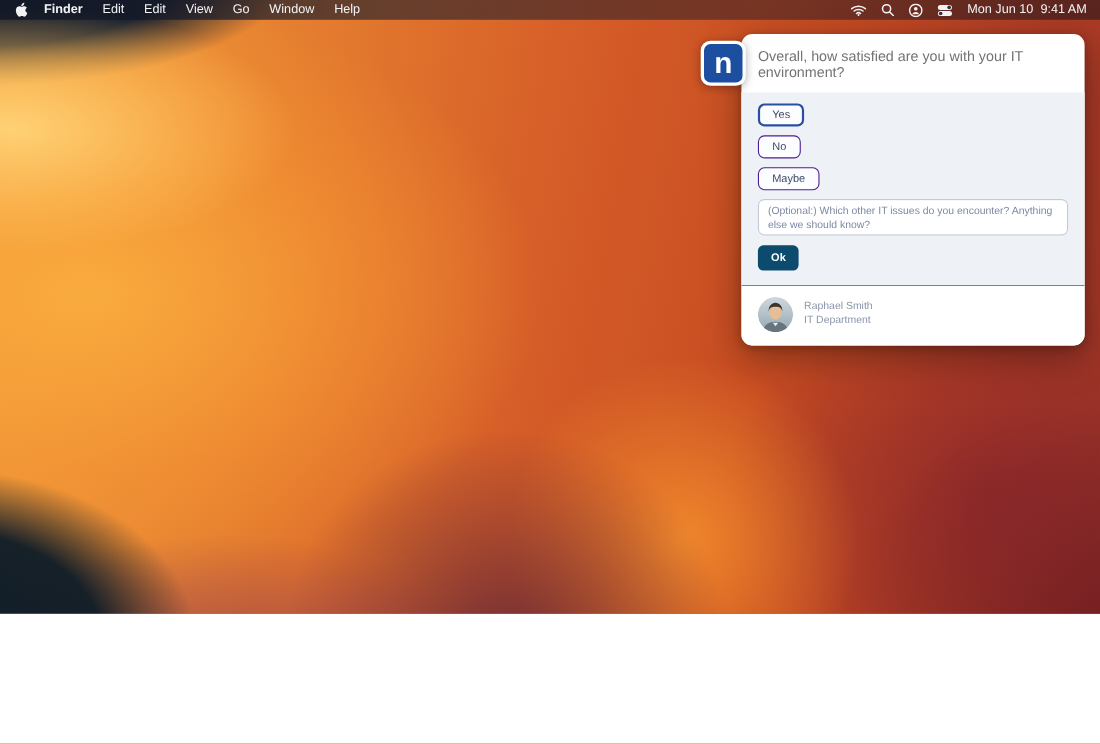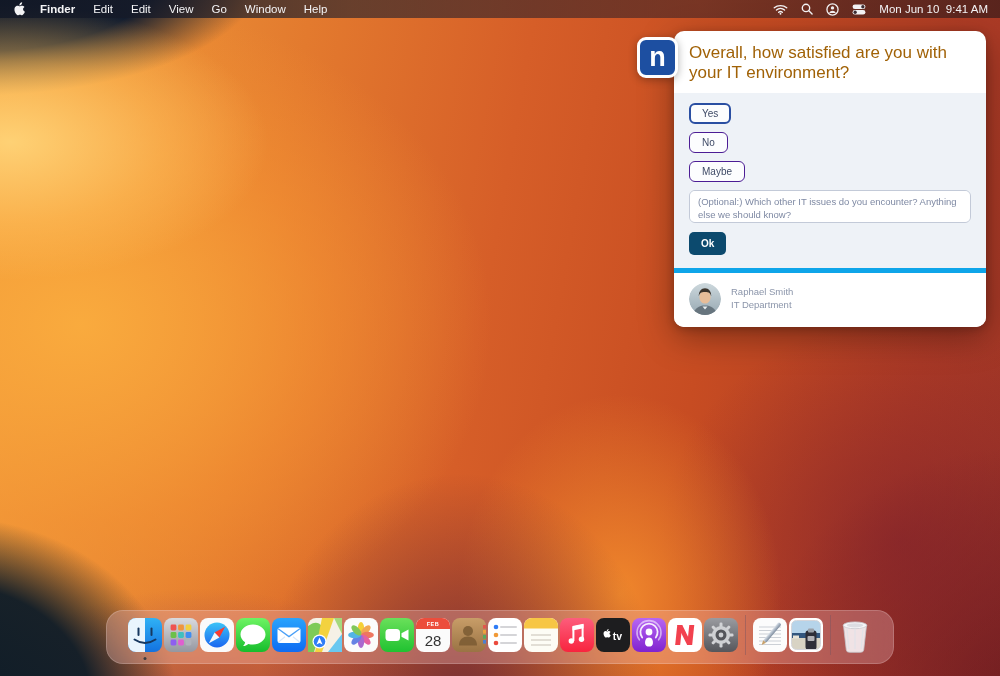--- a/index.html
+++ b/index.html
@@ -1,17 +1,17 @@
 <!DOCTYPE html>
 <html><head>
 <meta charset="utf-8">
 <style>
   html,body{margin:0;padding:0;}
   body{width:1000px;height:676px;overflow:hidden;font-family:"Liberation Sans",sans-serif;-webkit-font-smoothing:antialiased;}
-  .screen{position:relative;width:1000px;height:676px;overflow:hidden;background:#c74c22;}
+  .screen{position:relative;width:1000px;height:558px;overflow:hidden;background:#c74c22;}
 
   
   .wallpaper{position:absolute;inset:0;
     background:
       radial-gradient(38% 30% at 1% 21%, rgba(255,212,120,0.95) 0%, rgba(255,195,95,0.5) 40%, rgba(255,195,95,0) 68%),
       radial-gradient(42% 26% at -3% -4%, #0e1626 0%, #121c2e 45%, rgba(18,28,46,0) 70%),
       radial-gradient(36% 42% at -6% 104%, #0e1c28 0%, rgba(14,28,40,0.96) 42%, rgba(14,28,40,0) 66%),
       radial-gradient(46% 50% at 20% 116%, rgba(130,48,88,0.85) 0%, rgba(130,48,88,0) 58%),
       radial-gradient(34% 60% at 46% 106%, rgba(80,30,58,0.75) 0%, rgba(80,30,58,0) 60%),
       radial-gradient(26% 48% at 62% 88%, rgba(242,138,44,0.95) 0%, rgba(242,138,44,0) 62%),
@@ -36,33 +36,33 @@
   
   .popup{position:absolute;left:674px;top:31px;width:312px;background:#ffffff;border-radius:10px;
     box-shadow:0 10px 34px rgba(0,0,0,0.35), 0 2px 8px rgba(0,0,0,0.2);z-index:20;}
   .popup-logo{position:absolute;left:-37px;top:6px;width:41px;height:41px;background:#1d4fa1;border:3px solid #fff;
     border-radius:9px;box-sizing:border-box;display:flex;align-items:center;justify-content:center;
     color:#fff;font-size:27px;font-weight:bold;line-height:1;box-shadow:0 2px 8px rgba(0,0,0,0.3);}
   .popup-head{position:relative;padding:11px 30px 0 15px;}
   .popup-intro{color:#4a5a99;font-size:9.5px;line-height:1.32;max-width:262px;}
   .popup-close{position:absolute;top:10px;right:11px;background:none;border:none;color:#1a56db;
     font-size:12px;font-weight:bold;line-height:1;padding:2px;cursor:pointer;}
-  .popup-question{padding:12px 20px 10px 15px;color:#a16207;font-size:17px;line-height:1.18;max-width:272px;}
+  .popup-question{padding:12px 20px 10px 15px;color:#737373;font-size:13px;line-height:1.18;max-width:272px;}
   .popup-panel{background:#eef2f7;padding:10px 15px 13px 15px;}
   .opt-btn{display:block;background:#fcfdfe;border:1px solid #4c1d95;border-radius:6px;color:#3e4a66;
     font-size:10px;font-family:"Liberation Sans",sans-serif;padding:4px 12px;margin:0 0 8px 0;cursor:pointer;}
   .opt-btn.selected{border:2px solid #2a4fa2;padding:3px 11px;}
   .opt-btn:last-of-type{margin-bottom:10px;}
   .popup-textarea{display:block;box-sizing:border-box;width:282px;height:33px;resize:none;background:#fff;
     border:1px solid #c3cad8;border-radius:6px;padding:5px 8px;font-size:9.5px;line-height:1.35;
     font-family:"Liberation Sans",sans-serif;color:#3e4a66;outline:none;}
   .popup-textarea::placeholder{color:#7e89a3;}
   .ok-btn{margin-top:9px;background:#0c4a6e;border:none;border-radius:5px;color:#fff;font-weight:bold;
     font-size:10px;font-family:"Liberation Sans",sans-serif;padding:6px 12px;cursor:pointer;}
-  .popup-footer{display:flex;align-items:center;gap:10px;padding:10px 15px 12px 15px;border-top:5px solid #0ea5e9;
+  .popup-footer{display:flex;align-items:center;gap:10px;padding:10px 15px 12px 15px;border-top:1px solid #0ea5e9;
     border-radius:0 0 10px 10px;background:#fff;}
   .avatar{width:32px;height:32px;border-radius:50%;overflow:hidden;flex:0 0 auto;}
   .sender-name{color:#8b95aa;font-size:9.5px;line-height:1.35;}
 
   
   .dock{position:absolute;left:50%;transform:translateX(-50%);top:610px;height:54px;display:flex;align-items:center;
     padding:0 20px;background:rgba(255,210,216,0.28);border:1px solid rgba(255,255,255,0.18);
     border-radius:17px;backdrop-filter:blur(18px);z-index:25;box-sizing:border-box;}
   .dcell{position:relative;width:36px;height:54px;display:flex;align-items:center;justify-content:center;cursor:pointer;}
   .dcell svg{width:34px;height:34px;display:block;margin-top:-4px;}

